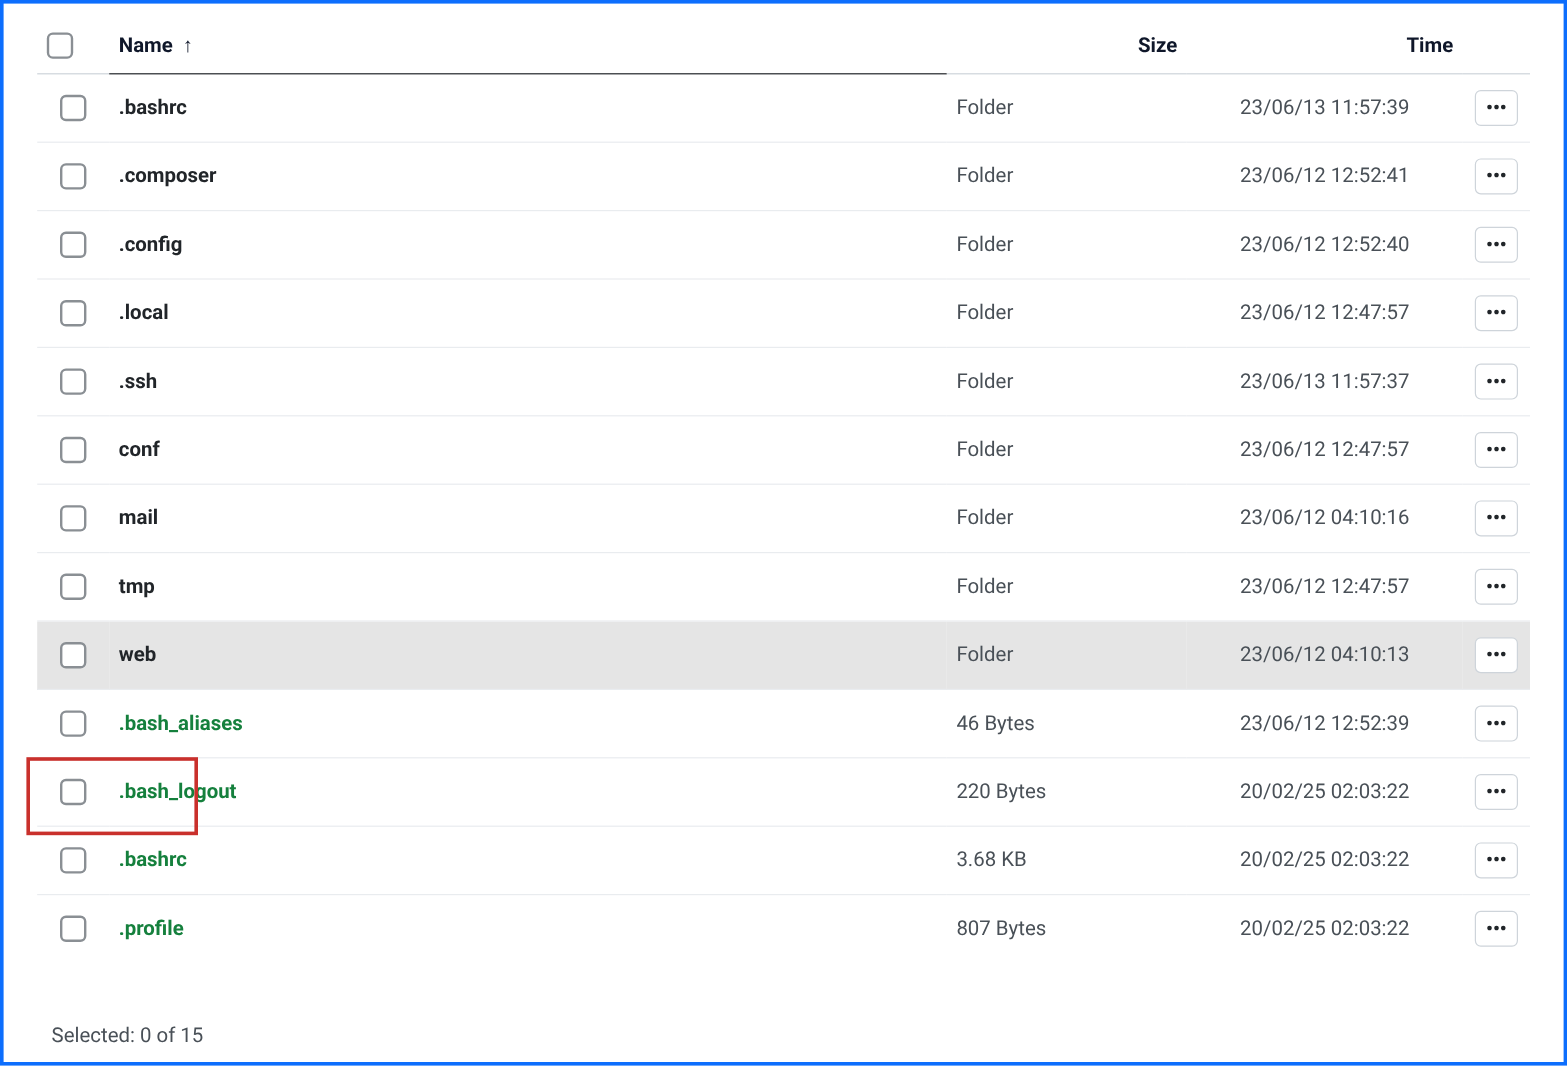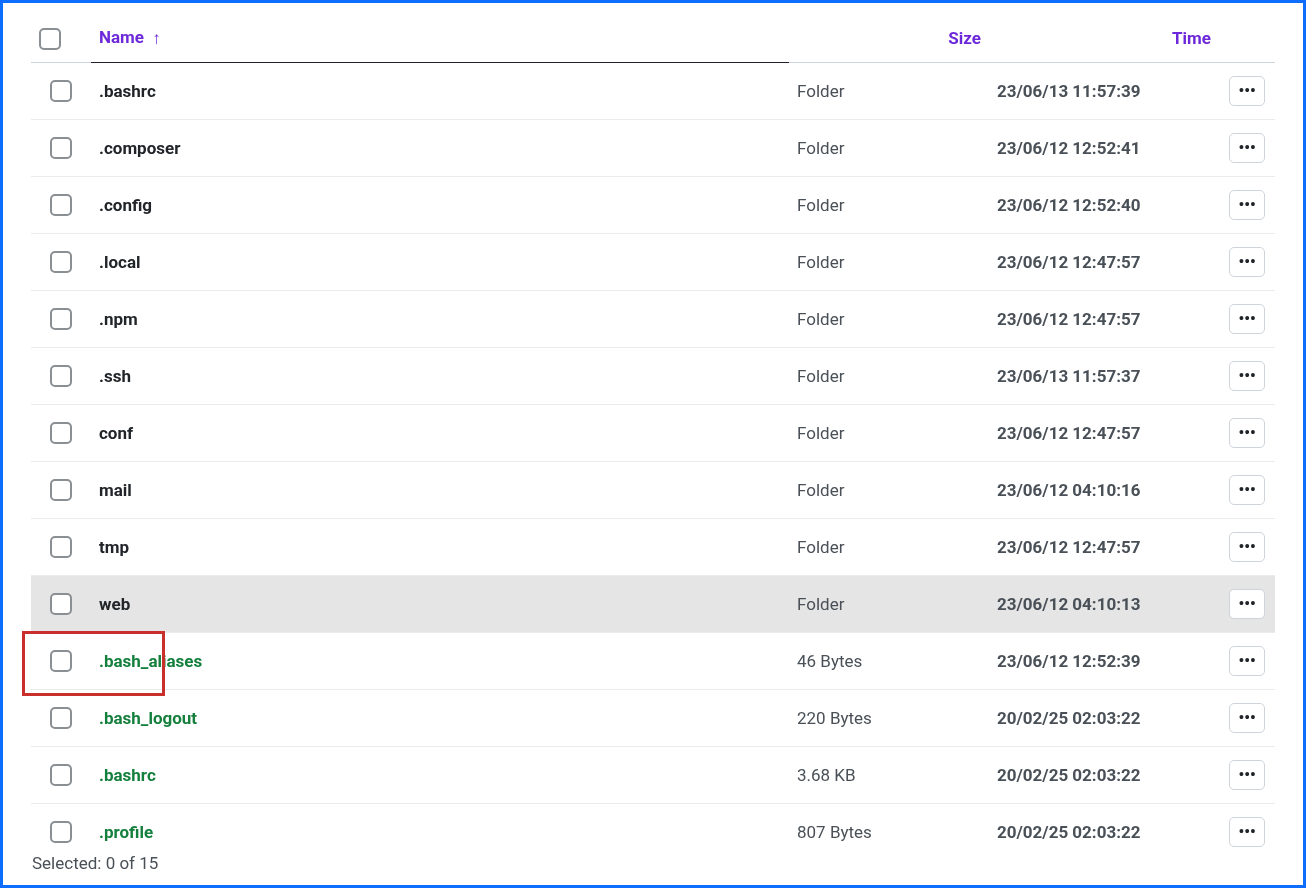--- a/index.html
+++ b/index.html
@@ -21,21 +21,21 @@
     .table {
       width: 100%;
       border-collapse: collapse;
     }
     .table thead th {
       text-align: left;
       padding: 10px 8px 12px 8px;
       font-weight: 700;
       font-size: 17px;
       border-bottom: 1px solid #ced4da;
-      color: #6d28d9;
+      color: #0f172a;
       vertical-align: middle;
     }
     .col-check {
       width: 60px;
       text-align: center;
     }
     .col-name {
       width: auto;
     }
     .col-size {
@@ -72,24 +72,23 @@
     .table tbody tr:last-child td {
       border-bottom: none;
     }
     td.col-check {
       text-align: center;
     }
     td.col-size {
       text-align: left;
     }
     td.col-time {
-      text-align: left;
+      text-align: center;
       font-variant-numeric: tabular-nums;
       white-space: nowrap;
-      font-weight: bold;
     }
     td.col-actions {
       text-align: center;
     }
     .checkbox {
       width: 22px;
       height: 22px;
       border: 2px solid #8a8f94;
       border-radius: 5px;
       display: inline-block;
@@ -126,21 +125,21 @@
     }
     .highlight-box {
       position: absolute;
       border: 3px solid #c9302c;
       pointer-events: none;
       z-index: 5;
     }
     .footer {
       position: absolute;
       bottom: 12px;
-      left: 29px;
+      left: 40px;
       font-size: 17px;
       color: #495057;
     }
     .th-inner {
       cursor: pointer;
     }
   </style>
 </head>
 <body>
 
@@ -197,29 +196,20 @@
         <td class="col-check"><span class="checkbox"></span></td>
         <td class="col-name"><span class="name-cell folder">.local</span></td>
         <td class="col-size">Folder</td>
         <td class="col-time">23/06/12 12:47:57</td>
         <td class="col-actions"><span class="actions-btn">
             <span>•••</span>
           </span></td>
       </tr>
       <tr>
         <td class="col-check"><span class="checkbox"></span></td>
-        <td class="col-name"><span class="name-cell folder">.npm</span></td>
-        <td class="col-size">Folder</td>
-        <td class="col-time">23/06/12 12:47:57</td>
-        <td class="col-actions"><span class="actions-btn">
-            <span>•••</span>
-          </span></td>
-      </tr>
-      <tr>
-        <td class="col-check"><span class="checkbox"></span></td>
         <td class="col-name"><span class="name-cell folder">.ssh</span></td>
         <td class="col-size">Folder</td>
         <td class="col-time">23/06/13 11:57:37</td>
         <td class="col-actions"><span class="actions-btn">
             <span>•••</span>
           </span></td>
       </tr>
       <tr>
         <td class="col-check"><span class="checkbox"></span></td>
         <td class="col-name"><span class="name-cell folder">conf</span></td>

